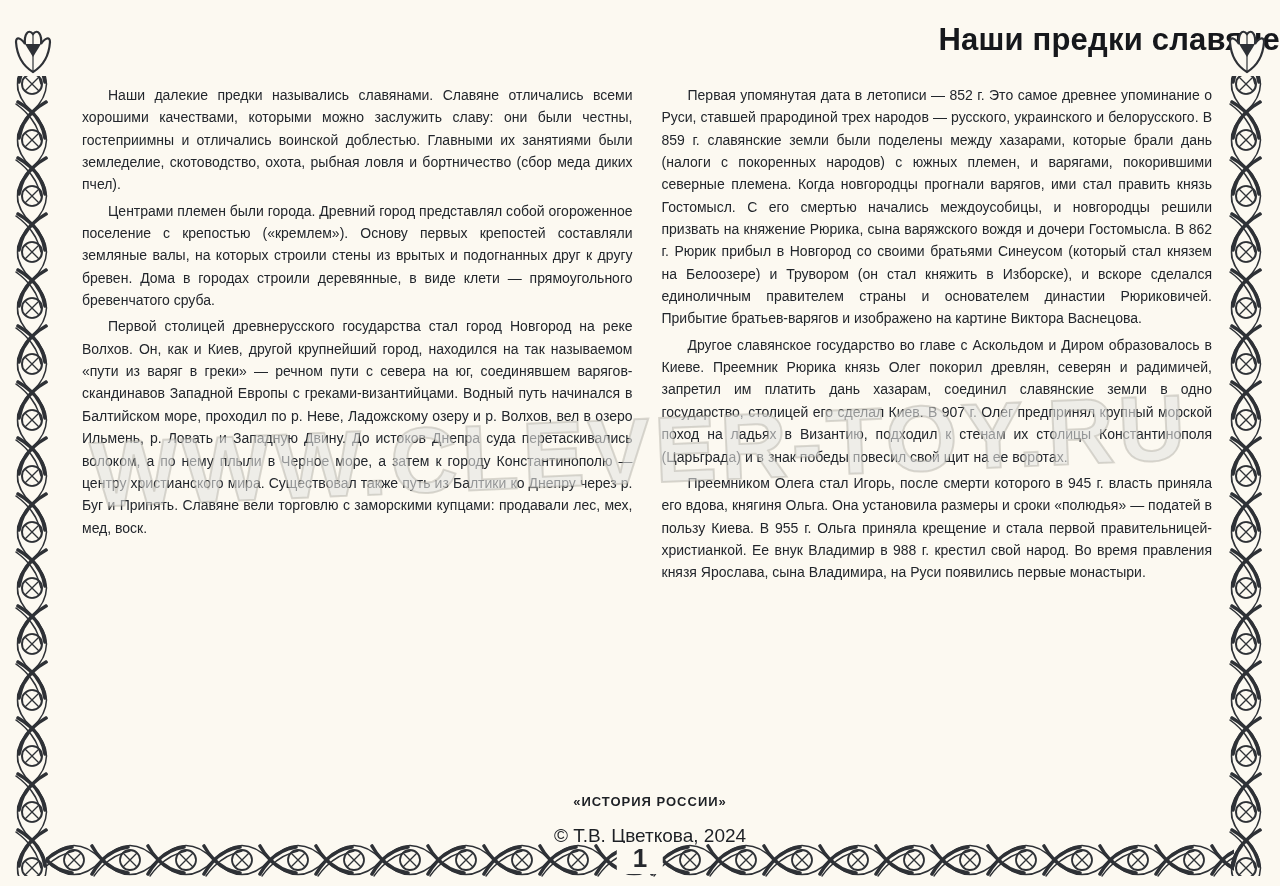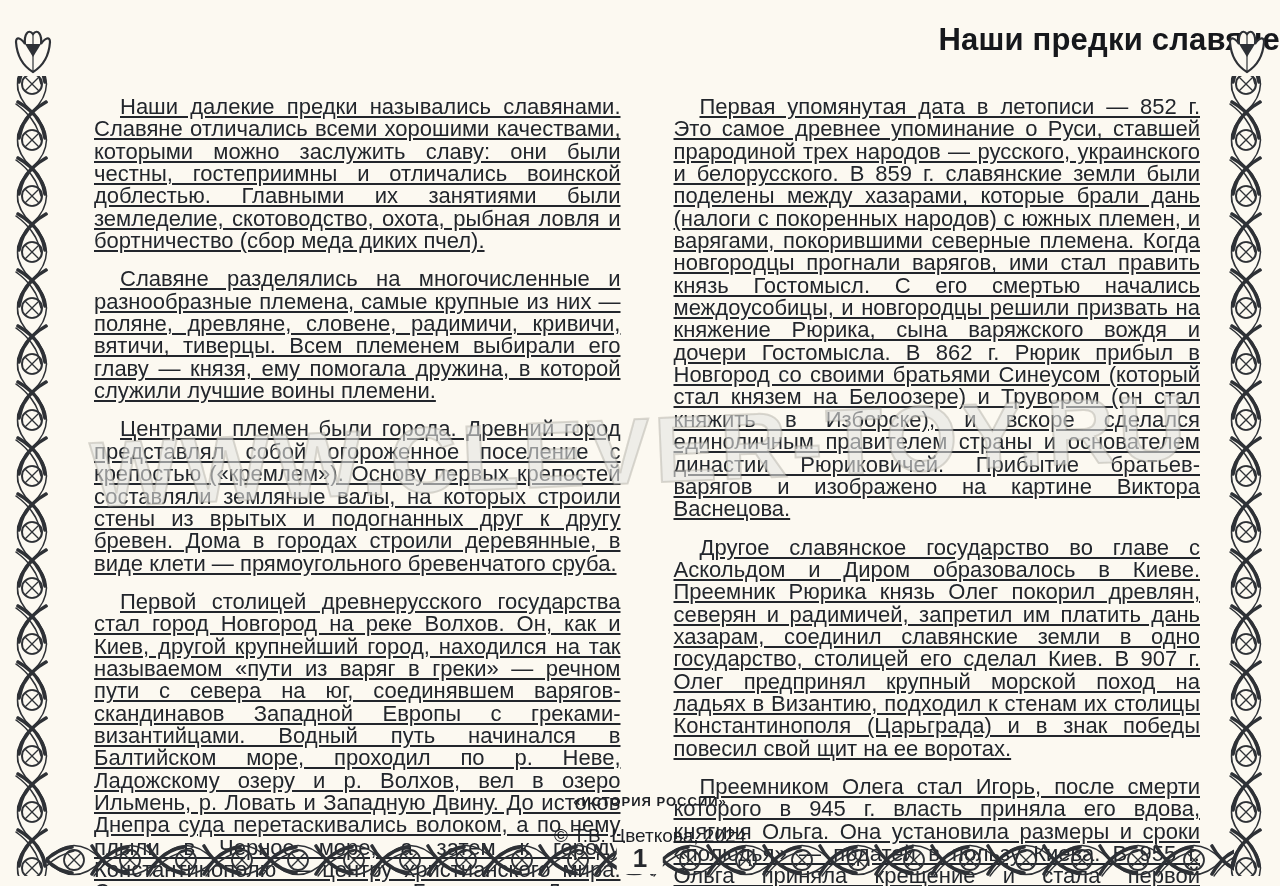--- a/index.html
+++ b/index.html
@@ -24,25 +24,24 @@
     font-size:31px;font-weight:bold;color:#16181c;letter-spacing:.2px;
   }
 
   
   .columns{
     position:absolute;left:78px;top:80px;width:1138px;z-index:2;
     display:flex;gap:21px;
   }
   .col{flex:1 1 0;min-width:0;}
   .col p{
-    margin:16px;padding:0;
-    font-size:22px;line-height:22.35px;
+    margin:4px;padding:0;
+    font-size:14px;line-height:22.35px;
     text-align:justify;text-indent:26px;
     color:#22262c;
-    text-decoration:underline;
   }
   .col p.cont{text-indent:0;}
 
   
   .watermark{
     position:absolute;left:40px;right:40px;top:398px;z-index:5;
     text-align:center;font-weight:bold;font-size:93px;letter-spacing:4px;
     color:rgba(255,255,255,0.45);
     -webkit-text-stroke:2px rgba(145,142,132,0.30);
     text-shadow:0 0 1px rgba(145,142,132,0.25);
@@ -120,21 +119,20 @@
     <rect x="0" y="0" width="1188" height="44" fill="url(#chainH)"></rect>
   </svg>
 
   <div class="watermark">WWW.CLEVER-TOY.RU</div>
 
   <h1 class="title">Наши предки славяне</h1>
 
   <div class="columns">
     <div class="col">
       <p>Наши далекие предки назывались славянами. Славяне отличались всеми хорошими качествами, которыми можно заслужить славу: они были честны, гостеприимны и отличались воинской доблестью. Главными их занятиями были земледелие, скотоводство, охота, рыбная ловля и бортничество (сбор меда диких пчел).</p>
-      <p>Славяне разделялись на многочисленные и разнообразные племена, самые крупные из них — поляне, древляне, словене, радимичи, кривичи, вятичи, тиверцы. Всем племенем выбирали его главу — князя, ему помогала дружина, в которой служили лучшие воины племени.</p>
       <p>Центрами племен были города. Древний город представлял собой огороженное поселение с крепостью («кремлем»). Основу первых крепостей составляли земляные валы, на которых строили стены из врытых и подогнанных друг к другу бревен. Дома в городах строили деревянные, в виде клети — прямоугольного бревенчатого сруба.</p>
       <p>Первой столицей древнерусского государства стал город Новгород на реке Волхов. Он, как и Киев, другой крупнейший город, находился на так называемом «пути из варяг в греки» — речном пути с севера на юг, соединявшем варягов-скандинавов Западной Европы с греками-византийцами. Водный путь начинался в Балтийском море, проходил по р. Неве, Ладожскому озеру и р. Волхов, вел в озеро Ильмень, р. Ловать и Западную Двину. До истоков Днепра суда перетаскивались волоком, а по нему плыли в Черное море, а затем к городу Константинополю — центру христианского мира. Существовал также путь из Балтики ко Днепру через р. Буг и Припять. Славяне вели торговлю с заморскими купцами: продавали лес, мех, мед, воск.</p>
     </div>
     <div class="col">
       <p>Первая упомянутая дата в летописи — 852 г. Это самое древнее упоминание о Руси, ставшей прародиной трех народов — русского, украинского и белорусского. В 859 г. славянские земли были поделены между хазарами, которые брали дань (налоги с покоренных народов) с южных племен, и варягами, покорившими северные племена. Когда новгородцы прогнали варягов, ими стал править князь Гостомысл. С его смертью начались междоусобицы, и новгородцы решили призвать на княжение Рюрика, сына варяжского вождя и дочери Гостомысла. В 862 г. Рюрик прибыл в Новгород со своими братьями Синеусом (который стал князем на Белоозере) и Трувором (он стал княжить в Изборске), и вскоре сделался единоличным правителем страны и основателем династии Рюриковичей. Прибытие братьев-варягов и изображено на картине Виктора Васнецова.</p>
       <p>Другое славянское государство во главе с Аскольдом и Диром образовалось в Киеве. Преемник Рюрика князь Олег покорил древлян, северян и радимичей, запретил им платить дань хазарам, соединил славянские земли в одно государство, столицей его сделал Киев. В 907 г. Олег предпринял крупный морской поход на ладьях в Византию, подходил к стенам их столицы Константинополя (Царьграда) и в знак победы повесил свой щит на ее воротах.</p>
       <p>Преемником Олега стал Игорь, после смерти которого в 945 г. власть приняла его вдова, княгиня Ольга. Она установила размеры и сроки «полюдья» — податей в пользу Киева. В 955 г. Ольга приняла крещение и стала первой правительницей-христианкой. Ее внук Владимир в 988 г. крестил свой народ. Во время правления князя Ярослава, сына Владимира, на Руси появились первые монастыри.</p>
     </div>
   </div>
 

